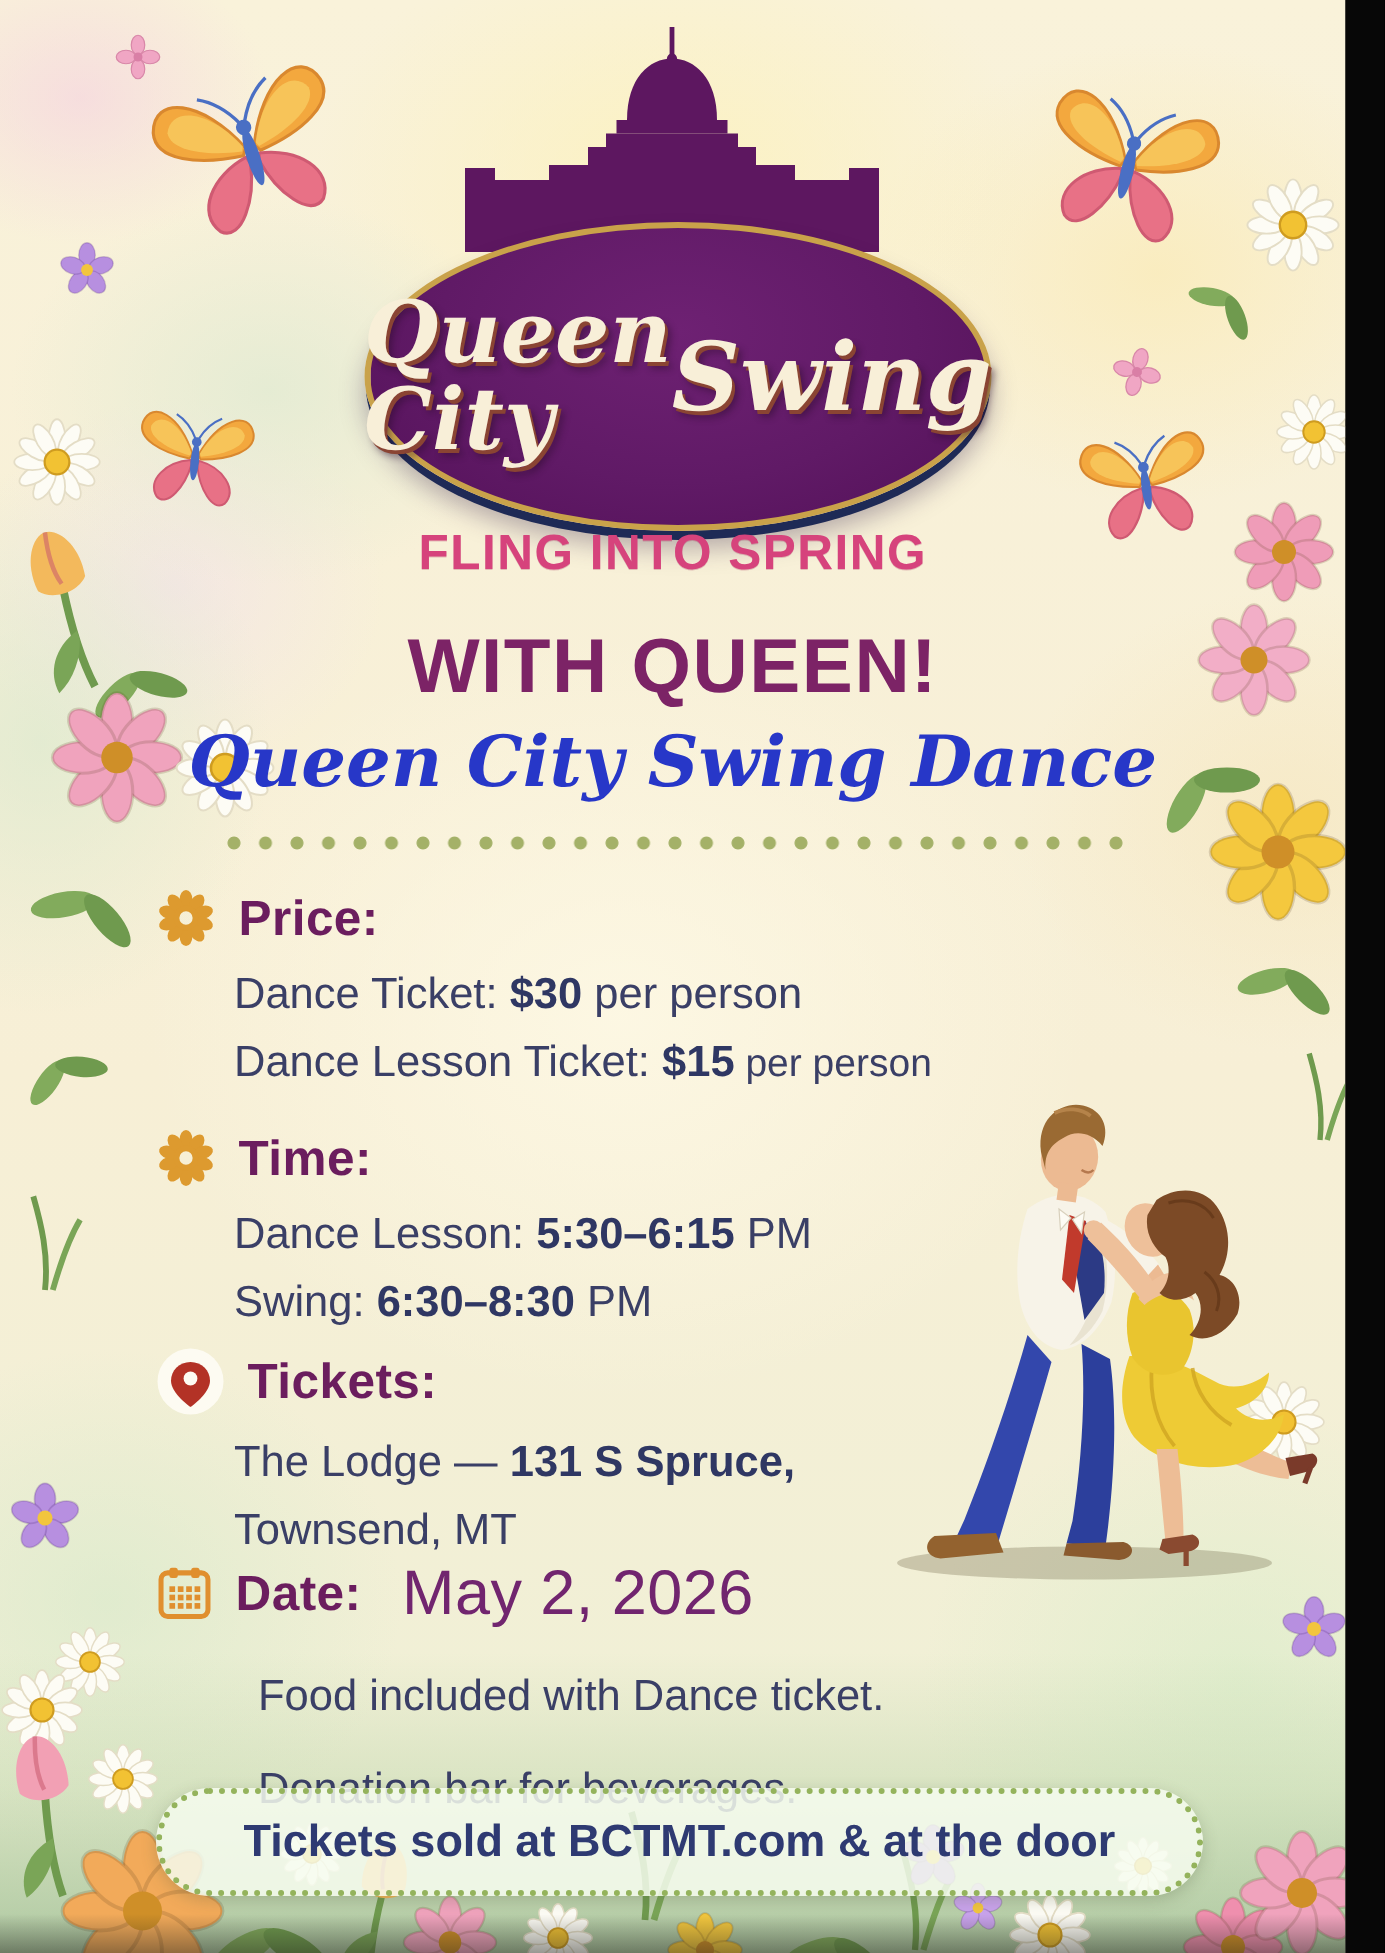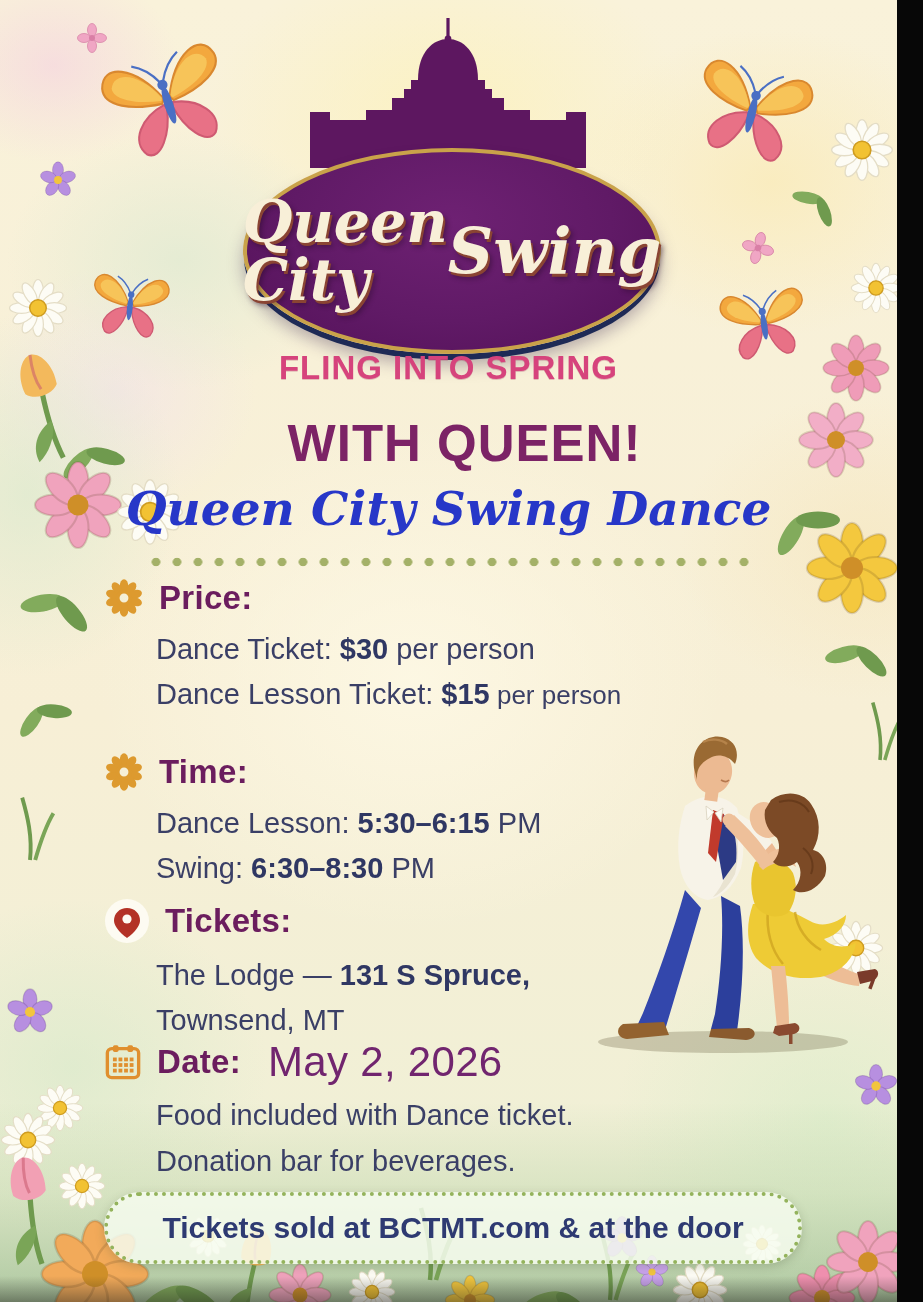--- a/index.html
+++ b/index.html
@@ -32,39 +32,39 @@
     box-shadow:0 7px 0 -1px #1e2a56, 0 12px 16px rgba(60,40,80,.35);
     display:flex;align-items:center;justify-content:center;
   }
   .logo-line{font-family:"DejaVu Serif",serif;font-style:italic;font-weight:700;color:#f8efd8;
     text-shadow:2px 3px 0 #8a4433, 4px 5px 5px rgba(40,10,40,.45);line-height:1.02;}
   .logo-line1{font-size:57px;}
   .logo-line2{font-size:63px;}
   .headline{position:absolute;left:0;width:897px;text-align:center;z-index:5;font-weight:800;}
   .headline1{top:349px;font-size:33px;letter-spacing:1px;color:#d6437c;
     text-shadow:0 1px 0 rgba(160,30,80,.25);}
-  .headline2{top:414px;font-size:51px;letter-spacing:1px;color:#7c2366;padding-left:16px;}
+  .headline2{top:414px;font-size:51px;letter-spacing:1px;color:#7c2366;}
   .headline-script{top:481px;font-family:"DejaVu Serif",serif;font-style:italic;font-weight:700;
     font-size:47px;color:#2737c8;}
   .dots-sep{position:absolute;left:150px;top:556px;width:600px;height:12px;z-index:5;
     background-image:radial-gradient(circle, #a4b168 4px, transparent 4.6px);
     background-size:21px 12px;background-repeat:repeat-x;background-position:center;}
   .section{position:absolute;left:104px;z-index:5;color:#3a3f66;}
   .sec-head{display:flex;align-items:center;gap:15px;}
   .sec-head .h{font-size:33px;font-weight:800;color:#6b1d5e;letter-spacing:.3px;}
   .sec-lines{margin:9px 0 0 52px;font-size:29px;line-height:45px;}
   .sec-lines b{font-weight:800;color:#2f3763;}
   .seg-small{font-size:26px;}
-  .sec-price{top:578px;}
+  .sec-price{top:592px;}
   .sec-time{top:752px;}
   .sec-location{top:898px;}
   .sec-date{top:1038px;}
   .date-value{font-size:42px;font-weight:400;color:#71256f;margin-left:12px;letter-spacing:.3px;}
   .notes{position:absolute;left:156px;top:1092px;z-index:5;font-size:29px;line-height:46px;color:#3a3f66;}
-  .notes p{margin:0;}
+  .notes p{margin:16px;}
   .footer-pill{
     position:absolute;left:104px;top:1192px;width:690px;height:64px;z-index:6;
     border-radius:38px;background:rgba(246,251,238,.85);border:4px dotted #94b35c;
     display:flex;align-items:center;justify-content:center;
     font-size:30px;font-weight:800;color:#2e3a72;box-shadow:0 3px 10px rgba(80,90,60,.25);
   }
   .bottom-vignette{position:absolute;left:0;bottom:0;width:897px;height:26px;z-index:7;
     background:linear-gradient(to bottom, rgba(30,30,25,0), rgba(30,30,25,.45));}
   .right-black-bar{position:absolute;right:0;top:0;width:26px;height:1302px;background:#070707;z-index:9;}
 </style>

